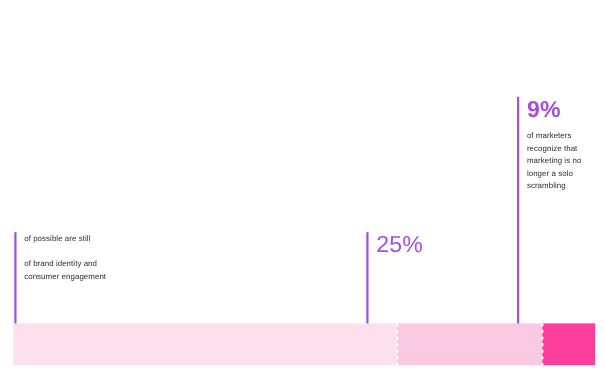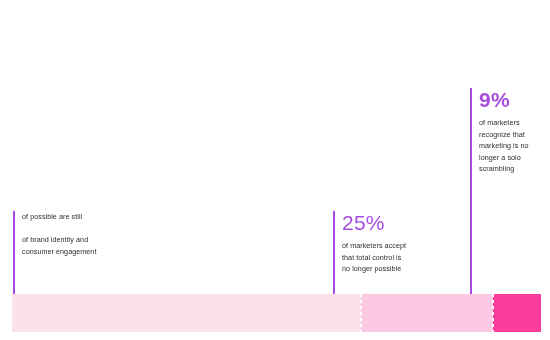--- a/index.html
+++ b/index.html
@@ -102,25 +102,20 @@
       <span>of possible are </span><b>still</b><br>
       <br>
       <span>of brand identity and</span><br>
       <span>consumer engagement</span>
     </div>
   </div>
 
   <div class="stat" id="stat-2">
     <div class="stat-rule"></div>
     <div class="stat-pct light">25%</div>
-    <div class="stat-body">
-      <span>of marketers accept</span><br>
-      <span>that </span><b>total control is</b><br>
-      <b>no longer possible</b>
-    </div>
   </div>
 
   <div class="stat" id="stat-3">
     <div class="stat-rule"></div>
     <div class="stat-pct bold">9%</div>
     <div class="stat-body">
       <span>of marketers</span><br>
       <span>recognize that</span><br>
       <b>marketing is no</b><br>
       <b>longer a solo</b><br>

